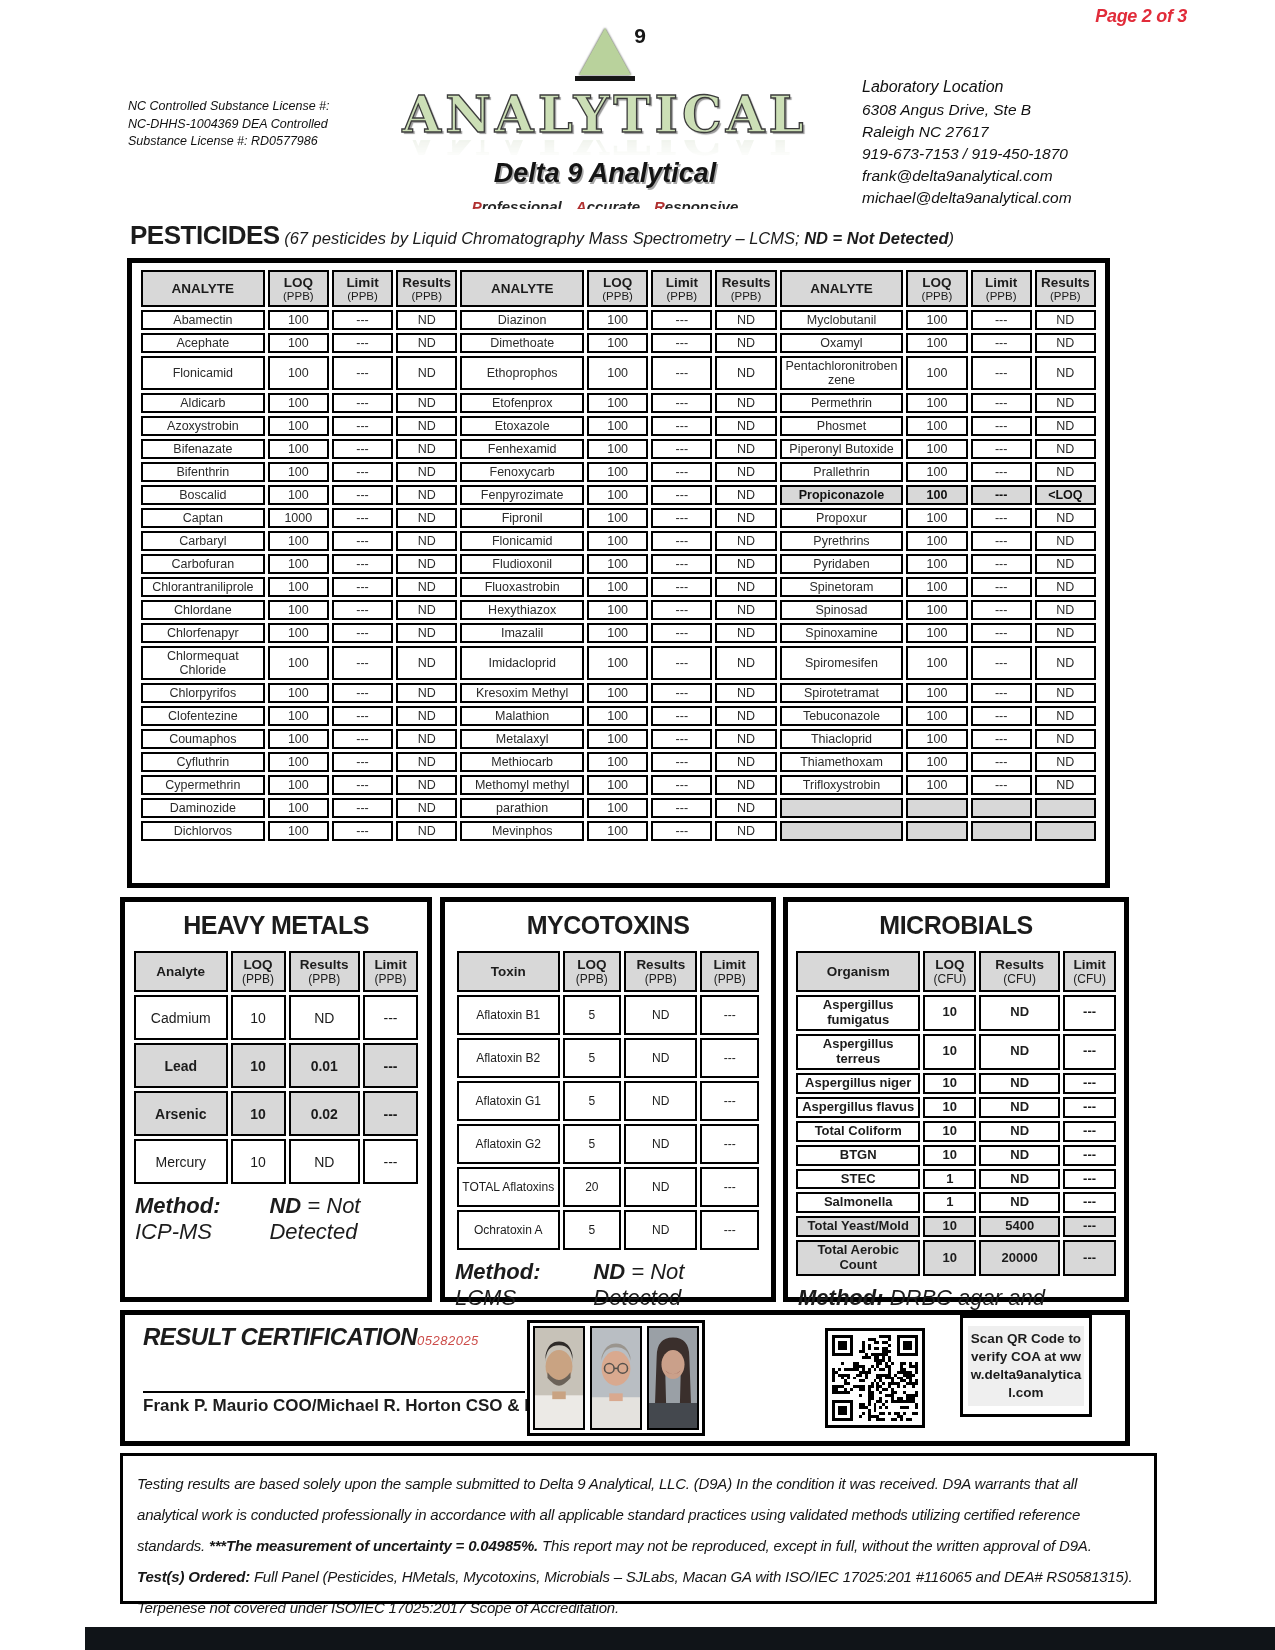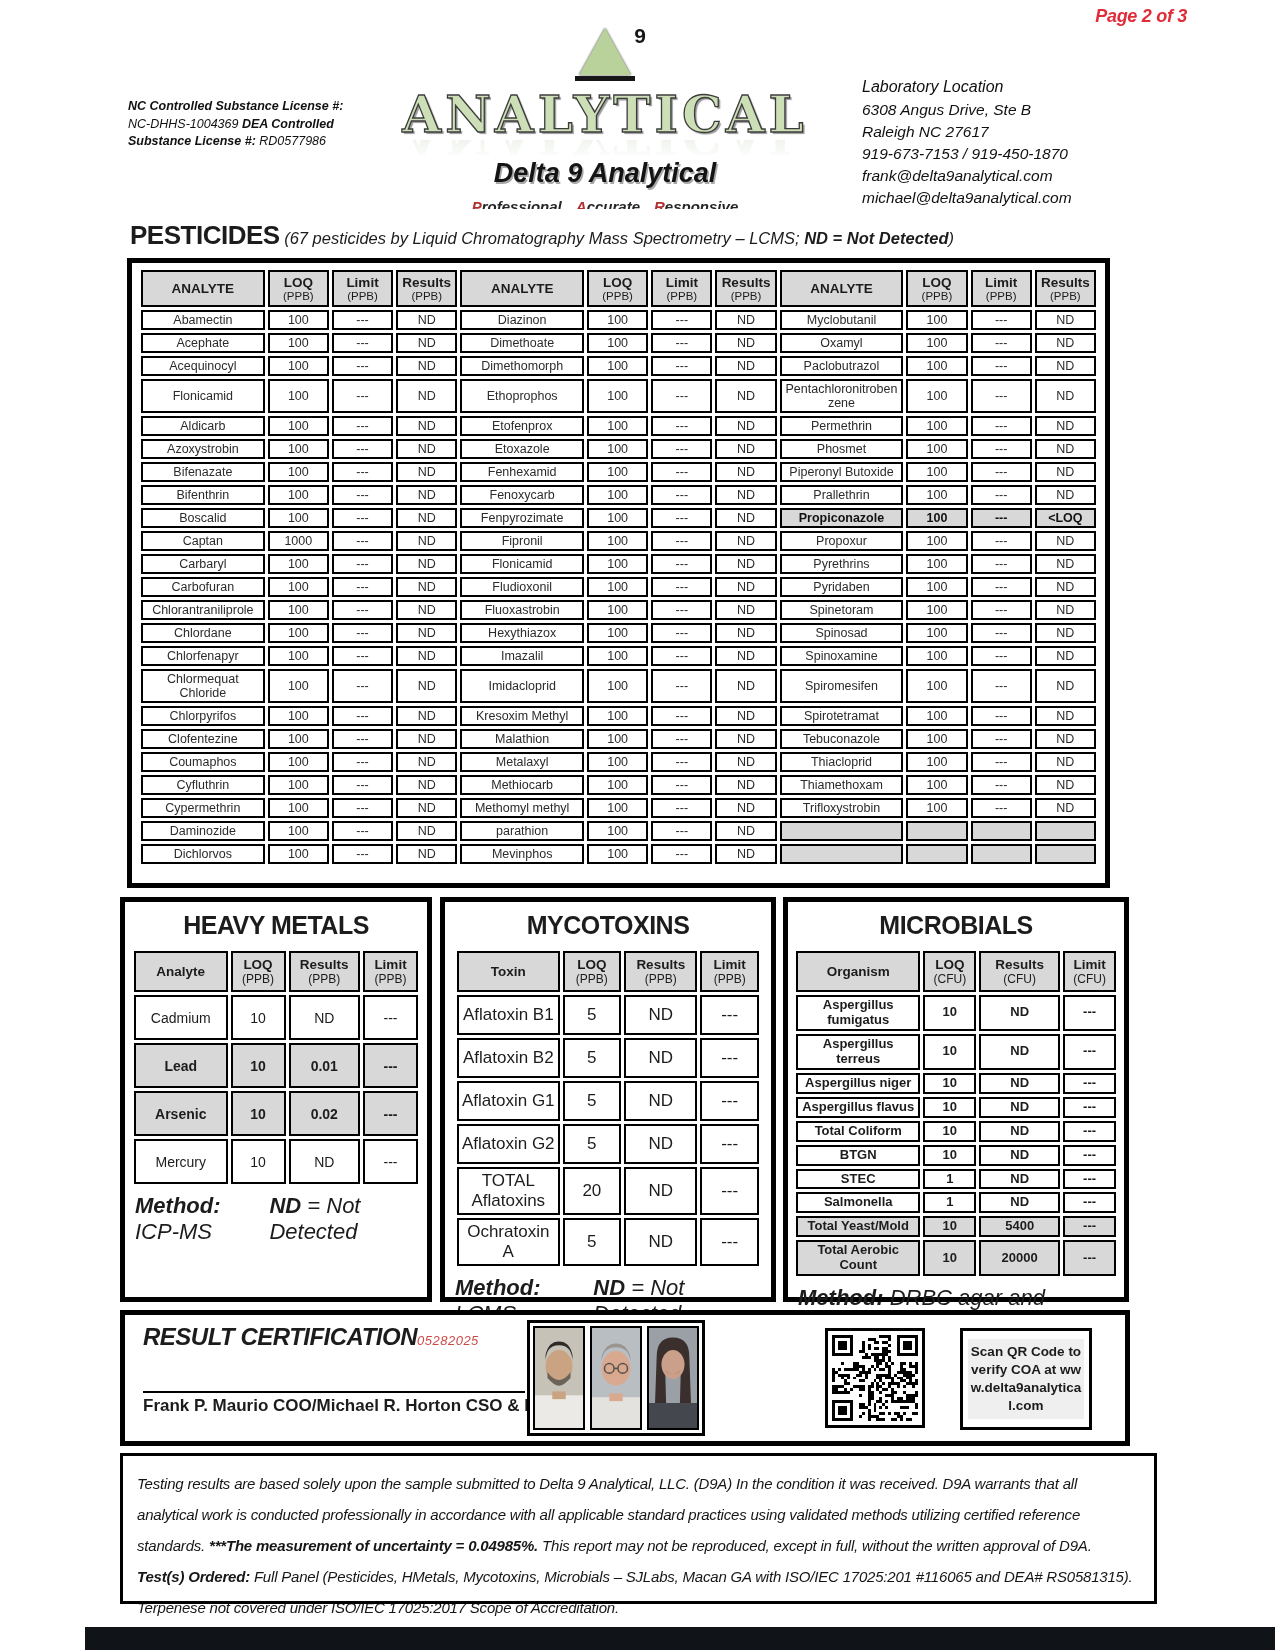--- a/index.html
+++ b/index.html
@@ -3,21 +3,21 @@
 <meta charset="utf-8">
 <style>
   * { margin:0; padding:0; box-sizing:border-box; }
   html,body { background:#e9e9e9; }
   body { font-family:"Liberation Sans", sans-serif; color:#1c1c1c; }
   .page { position:relative; width:1275px; height:1650px; background:#fff; margin:0 auto; overflow:hidden; }
 
   
   .page-label { position:absolute; top:6px; right:88px; font-size:18px; font-weight:bold; font-style:italic; color:#e12c3a; letter-spacing:-0.3px; }
   .license { position:absolute; left:128px; top:98px; width:242px; font-size:12.5px; font-style:italic; line-height:1.4; color:#111; }
-  .license b { font-weight:bold; }
+  .license b { font-weight:normal; }
   .lab-loc { position:absolute; left:862px; top:76px; width:290px; font-size:15.5px; font-style:italic; line-height:1.42; color:#101010; }
   .lab-loc .lab-title { font-weight:normal; font-size:16px; }
 
   .logo { position:absolute; left:385px; top:28px; width:440px; text-align:center; }
   .logo-tri-row { display:flex; justify-content:center; align-items:flex-start; height:62px; }
   .tri-wrap { position:relative; width:70px; }
   .tri { width:0; height:0; margin:0 auto; border-left:26px solid transparent; border-right:26px solid transparent; border-bottom:47px solid #b9d29c; filter:drop-shadow(0 0 1px #3a3a3a); }
   .tri-base { width:60px; height:5px; background:#161616; margin:1px auto 0; }
   .tri-nine { position:absolute; top:-4px; right:-6px; font-weight:bold; font-size:21px; color:#161616; }
   .logo-word { font-family:"DejaVu Serif", serif; font-weight:bold; font-size:50px; line-height:1.0; letter-spacing:4px; color:#ccdfb6; -webkit-text-stroke:1.3px #3c3c3c; text-shadow:2px 2px 1px #9a9a9a; }
@@ -52,40 +52,40 @@
   .sect-micro  { left:783px;  width:346px; }
   .sect-title { text-align:center; font-size:25px; font-weight:bold; letter-spacing:-0.5px; margin:9px 4px 8px; }
   table.sect-tbl { margin:0 auto; table-layout:fixed; border-collapse:separate; border-spacing:3px; }
   table.sect-tbl th, table.sect-tbl td { border:2px solid #000; text-align:center; vertical-align:middle; overflow-wrap:break-word; }
   table.sect-tbl th { background:#d8d8d8; padding:4px 2px; }
   table.sect-tbl .h1 { font-size:13.5px; font-weight:bold; }
   table.sect-tbl .h2 { font-size:12px; font-weight:normal; }
   .sect-metals table.sect-tbl { width:290px; }
   .sect-metals td { height:45px; font-size:14px; padding:2px; }
   .sect-myco table.sect-tbl { width:308px; }
-  .sect-myco td { height:40px; font-size:17px; padding:2px; }
+  .sect-myco td { height:40px; font-size:12px; padding:2px; }
   .sect-micro table.sect-tbl { width:326px; }
   .sect-micro th { padding:3px 1px; }
   .sect-micro td { height:20px; font-size:13px; font-weight:bold; padding:1px 2px; line-height:1.15; }
   table.sect-tbl tr.hl td { background:#d8d8d8; font-weight:bold; }
   .method { display:flex; justify-content:space-between; align-items:baseline; margin:6px 10px 0; font-size:22px; font-style:italic; }
   .method .m-label, .method .m-nd-b { font-weight:bold; }
   .method-single { justify-content:flex-start; gap:6px; }
 
   
   .cert-box { position:absolute; left:120px; top:1310px; width:1010px; height:136px; border:5px solid #000; background:#fff; }
   .cert-title { position:absolute; left:18px; top:8px; font-size:24px; font-weight:bold; font-style:italic; letter-spacing:-0.5px; }
   .cert-stamp { font-size:13px; font-weight:normal; color:#cc4b48; letter-spacing:0.5px; }
   .cert-sig { position:absolute; left:18px; top:76px; width:382px; border-top:2.5px solid #000; padding-top:3px; font-size:17px; font-weight:bold; white-space:nowrap; }
   .photo-strip { position:absolute; left:402px; top:5px; height:116px; border:3px solid #000; padding:3px; display:flex; gap:5px; background:#fff; }
   .photo { width:52px; height:104px; border:2.5px solid #000; background:#cfcbc4; overflow:hidden; }
   .photo svg { display:block; width:100%; height:100%; }
   .qr-box { position:absolute; left:700px; top:13px; width:100px; height:100px; border:3px solid #000; background:#fff; padding:4px; }
   .qr-box svg { width:100%; height:100%; shape-rendering:crispEdges; }
-  .scan-box { position:absolute; left:835px; top:13px; width:132px; height:102px; border:3px solid #000; background:#fff; display:flex; align-items:center; justify-content:center; padding:5px; }
+  .scan-box { position:absolute; left:835px; top:0; width:132px; height:102px; border:3px solid #000; background:#fff; display:flex; align-items:center; justify-content:center; padding:5px; }
   .scan-inner { background:#efefef; font-size:13.5px; font-weight:bold; text-align:center; line-height:1.35; padding:4px 2px; word-break:break-all; }
 
   
   .disclaimer-text { position:absolute; left:120px; top:1453px; width:1037px; padding:15px 17px 0; font-size:15px; font-style:italic; line-height:31px; color:#161616; letter-spacing:-0.2px; }
   .run-bold { font-weight:bold; }
   .disclaimer-frame { position:absolute; left:120px; top:1453px; width:1037px; height:151px; border:3px solid #000; pointer-events:none; }
   .bottom-bar { position:absolute; left:85px; top:1627px; width:1190px; height:23px; background:#101418; }
 </style>
 </head>
 <body>
@@ -210,34 +210,20 @@
           <tr>
             <td>Acephate</td>
             <td>100</td>
             <td>---</td>
             <td>ND</td>
             <td>Dimethoate</td>
             <td>100</td>
             <td>---</td>
             <td>ND</td>
             <td>Oxamyl</td>
-            <td>100</td>
-            <td>---</td>
-            <td>ND</td>
-          </tr>
-          <tr>
-            <td>Acequinocyl</td>
-            <td>100</td>
-            <td>---</td>
-            <td>ND</td>
-            <td>Dimethomorph</td>
-            <td>100</td>
-            <td>---</td>
-            <td>ND</td>
-            <td>Paclobutrazol</td>
             <td>100</td>
             <td>---</td>
             <td>ND</td>
           </tr>
           <tr>
             <td>Flonicamid</td>
             <td>100</td>
             <td>---</td>
             <td>ND</td>
             <td>Ethoprophos</td>

